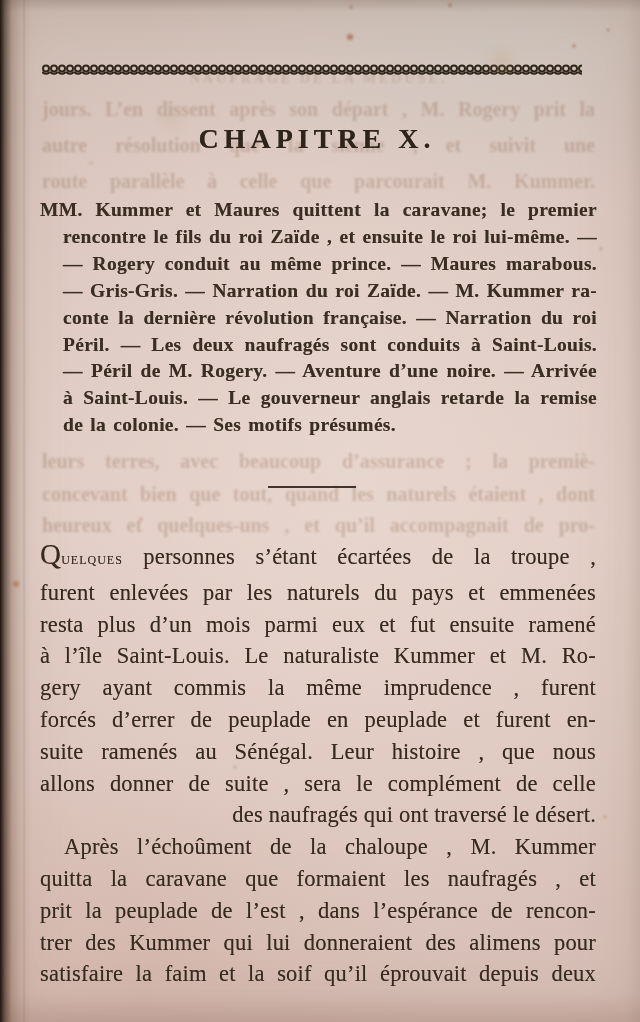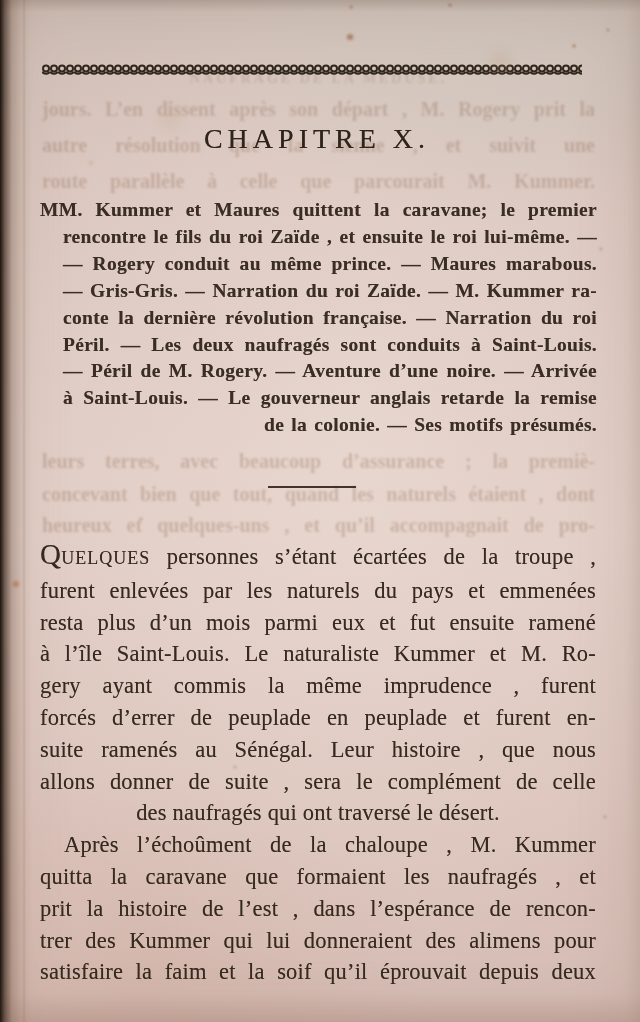--- a/index.html
+++ b/index.html
@@ -39,38 +39,38 @@
       140px 518px 2px 1px rgba(185,138,112,.4),
       600px 248px 2px 1px rgba(181,144,119,.4),
       604px 816px 2px 1px rgba(178,138,110,.35),
       234px 766px 2px 1px rgba(173,132,104,.3),
       60px 905px 2px 1px rgba(176,138,106,.35),
       500px 60px 12px 8px rgba(190,150,120,.22),
       170px 118px 12px 9px rgba(195,160,135,.18);}
   .ornament{position:absolute;left:42px;top:61px;width:540px;height:16px;}
   .heading{
     position:absolute;left:0;right:6px;top:123px;margin:0;
-    text-align:center;font-size:28px;font-weight:400;
+    text-align:center;font-size:28px;font-weight:700;
     letter-spacing:5px;color:#2e241a;text-shadow:0 0 .6px rgba(46,36,26,.6);
   }
   .summary{position:absolute;left:40px;top:197px;width:557px;
     font-size:19.5px;line-height:26.9px;font-weight:bold;color:#3a2e23;
     letter-spacing:.3px;word-spacing:2px;text-shadow:0 0 .5px rgba(58,46,35,.5);}
   .summary .sline{text-align:left;}
-  .summary .sline.cont{padding-left:23px;text-align:right;}
+  .summary .sline.cont{padding-left:23px;}
   .summary .sline.fill{text-align:justify;text-align-last:justify;}
   .divider{position:absolute;left:268px;top:486px;width:88px;height:2.4px;background:#43332a;}
   .bodytext{position:absolute;left:40px;top:540px;width:556px;
     font-size:22.5px;line-height:31.8px;color:#362a1f;letter-spacing:.2px;
     text-shadow:0 0 .5px rgba(54,42,31,.45);}
-  .bl{text-align:center;}
+  .bl{text-align:right;}
   .bl.fill{text-align:justify;text-align-last:justify;}
   .bl.ind{text-indent:24px;}
   .lead-q{font-size:29px;line-height:1;}
-  .lead-rest{font-size:18px;letter-spacing:1px;}
+  .lead-rest{font-size:12px;letter-spacing:1px;}
   .ghost{position:absolute;left:42px;width:553px;color:#8d6550;opacity:.3;
     filter:blur(1.1px);font-size:20px;text-align:justify;text-align-last:justify;
     font-weight:bold;}
   .ghost.caps{top:71px;font-size:14px;letter-spacing:3px;text-align:center;
     text-align-last:center;opacity:.22;font-weight:bold;}
   .g1{top:98px;} .g2{top:134px;} .g3{top:170px;}
   .g4{top:450px;} .g5{top:483px;} .g6{top:514px;}
 </style>
 </head>
 <body>
@@ -116,21 +116,21 @@
     <div class="bl fill">furent enlevées par les naturels du pays et emmenées</div>
     <div class="bl fill">resta plus d’un mois parmi eux et fut ensuite ramené</div>
     <div class="bl fill">à l’île Saint-Louis. Le naturaliste Kummer et M. Ro-</div>
     <div class="bl fill">gery ayant commis la même imprudence , furent</div>
     <div class="bl fill">forcés d’errer de peuplade en peuplade et furent en-</div>
     <div class="bl fill">suite ramenés au Sénégal. Leur histoire , que nous</div>
     <div class="bl fill">allons donner de suite , sera le complément de celle</div>
     <div class="bl">des naufragés qui ont traversé le désert.</div>
     <div class="bl fill ind">Après l’échoûment de la chaloupe , M. Kummer</div>
     <div class="bl fill">quitta la caravane que formaient les naufragés , et</div>
-    <div class="bl fill">prit la histoire de l’est , dans l’espérance de rencon-</div>
+    <div class="bl fill">prit la peuplade de l’est , dans l’espérance de rencon-</div>
     <div class="bl fill">trer des Kummer qui lui donneraient des alimens pour</div>
     <div class="bl fill">satisfaire la faim et la soif qu’il éprouvait depuis deux</div>
   </div>
 
   <div class="spots"></div>
   <div class="edge-top"></div>
   <div class="edge-right"></div>
   <div class="edge-bottom"></div>
   <div class="crease"></div>
   <div class="edge-left"></div>

